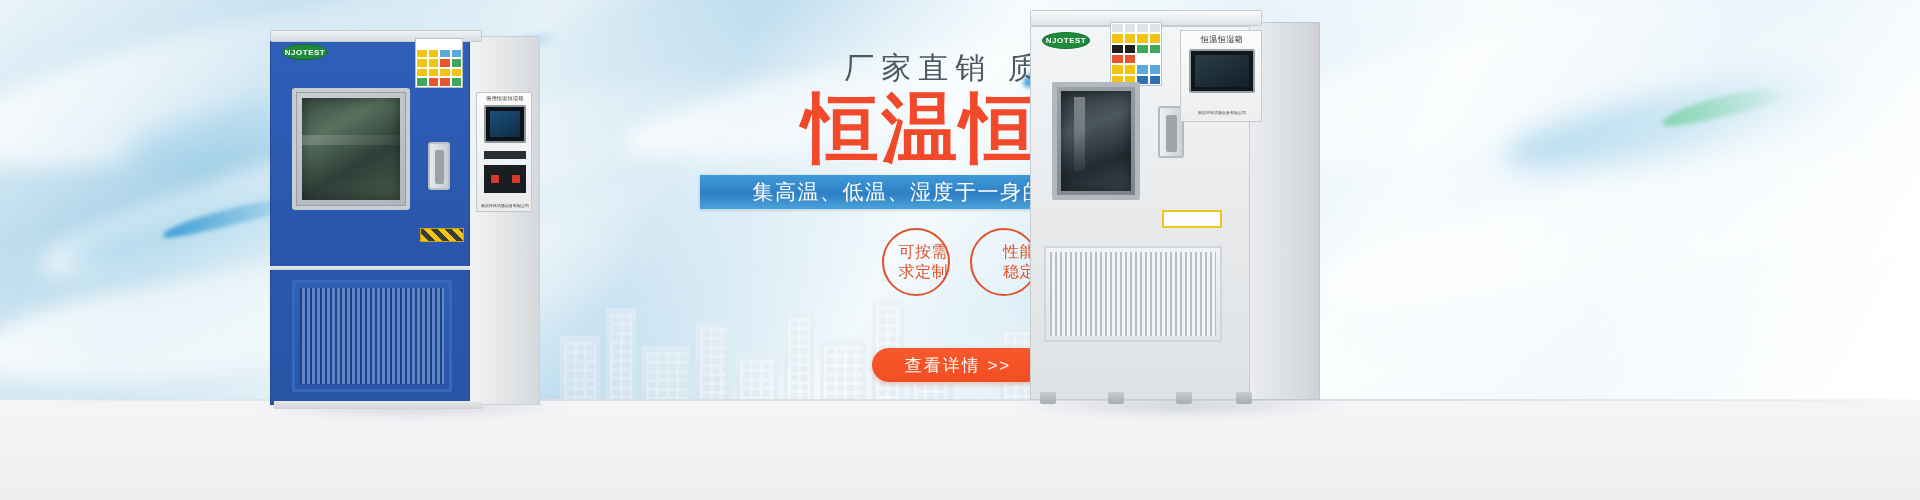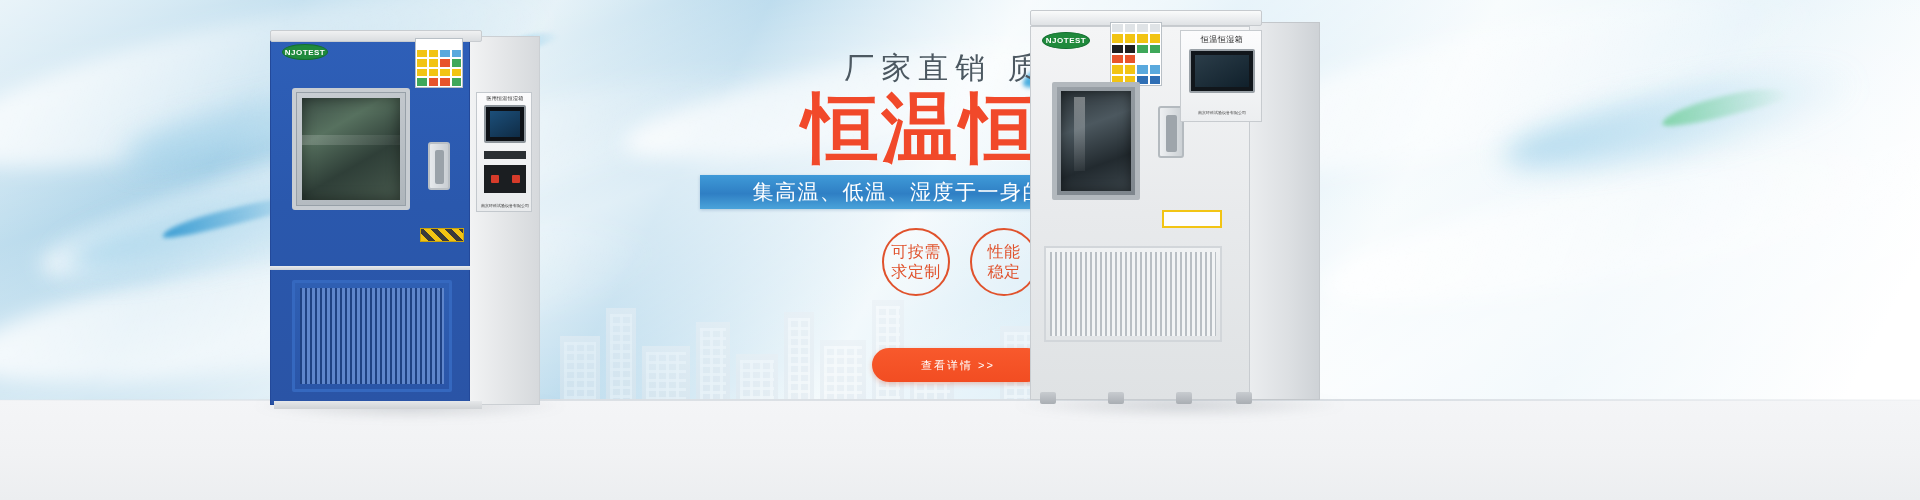--- a/index.html
+++ b/index.html
@@ -110,32 +110,32 @@
   }
   .subtitle-bar span {
     color:#ffffff; font-size:21px; letter-spacing:1.5px; white-space:nowrap;
   }
 
   
   .badges { position:absolute; left:14px; top:228px; width:580px; height:100px; display:flex; gap:20px; justify-content:center; }
   .badge {
     width:68px; height:68px; border-radius:50%;
     border:2px solid #e0522c;
-    display:flex; flex-direction:column; align-items:center; justify-content:center;
+    display:flex; flex-direction:column; align-items:flex-end; justify-content:center;
     color:#e0522c; font-size:16px; line-height:1.28; letter-spacing:.5px;
     background:rgba(255,255,255,.18);
   }
 
   
   .cta {
     position:absolute; left:172px; top:348px;
     width:172px; height:34px; border-radius:17px;
     background:linear-gradient(180deg,#f8592c 0%, #f24d22 100%);
     display:flex; align-items:center; justify-content:center;
-    color:#fff; font-size:11px; letter-spacing:2px;
+    color:#fff; font-size:17px; letter-spacing:2px;
     box-shadow:0 2px 5px rgba(215,70,30,.3);
     cursor:pointer;
   }
 
   
   .machine { position:absolute; }
 
   
   .m-left { left:270px; top:30px; width:270px; height:375px; }
   .ml-side {

